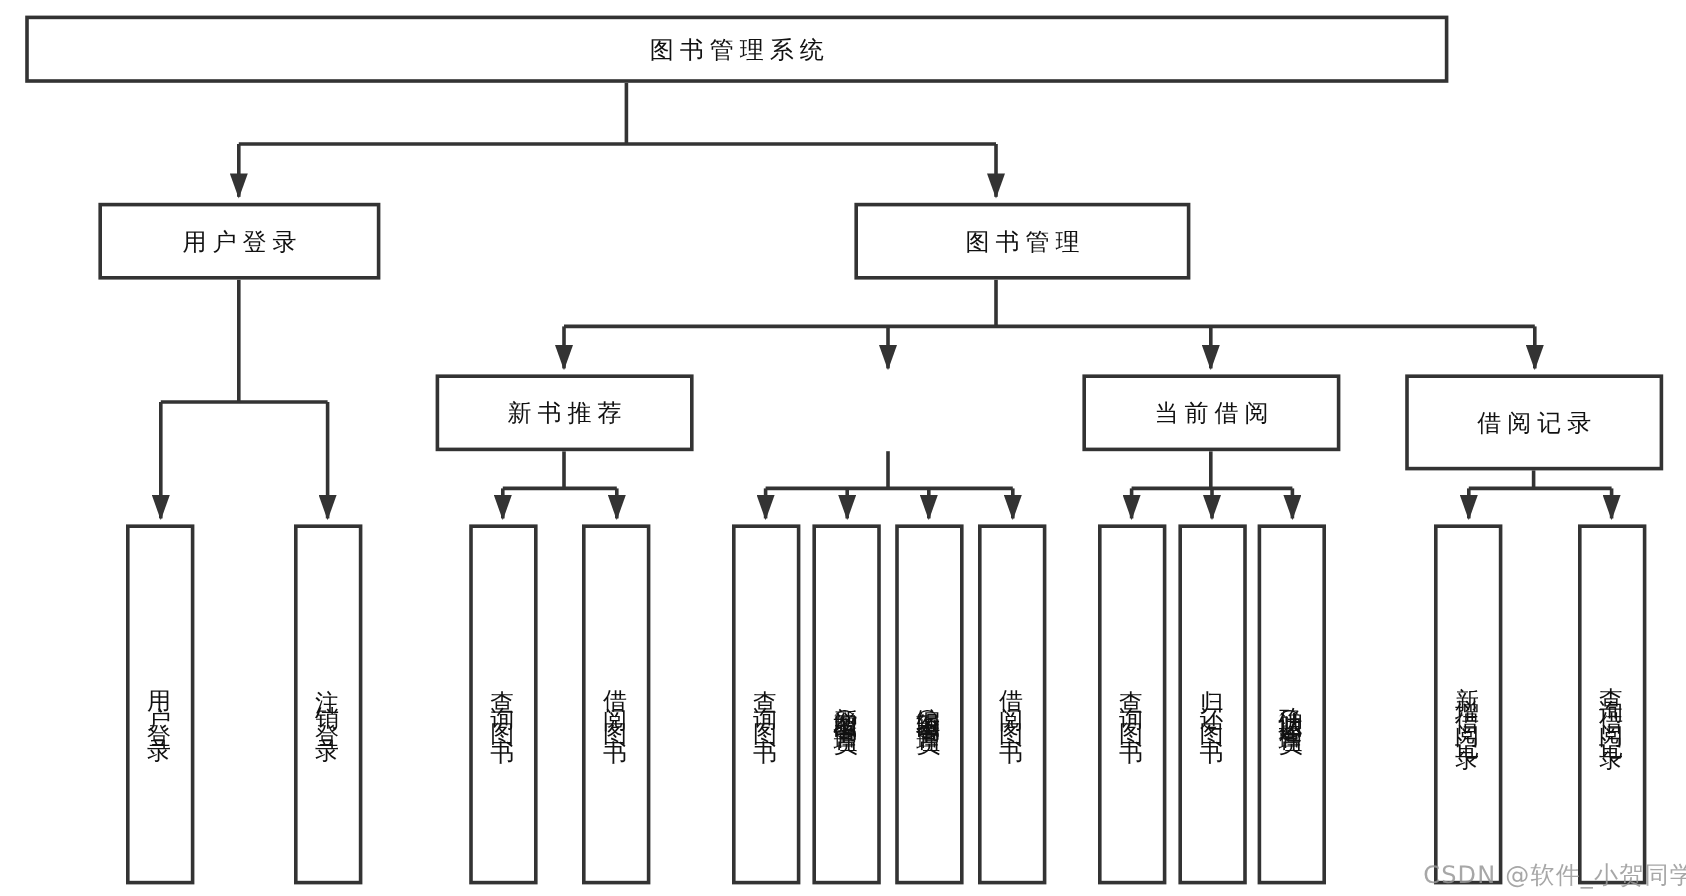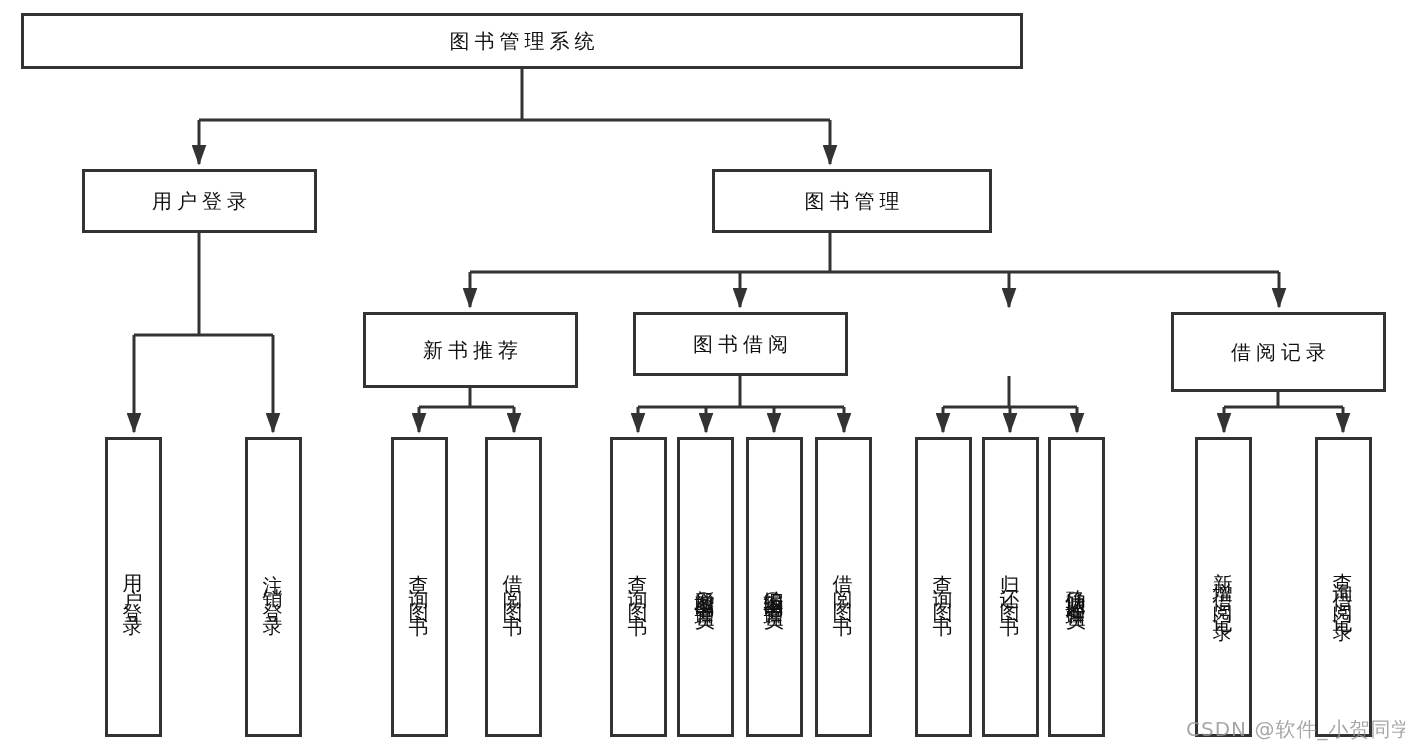--- a/index.html
+++ b/index.html
@@ -30,24 +30,24 @@
     align-items: center;
     justify-content: center;
     color: #111111;
   }
   .hbox {
     font-size: 20px;
     letter-spacing: 5px;
     text-indent: 5px;
     white-space: nowrap;
   }
-  .root  { left: 21px;  top: 13px;  width: 1002px; height: 56px; }
+  .root  { left: 21px;  top: 13px;  width: 1186px; height: 56px; }
   .l2a   { left: 82px;  top: 169px; width: 235px;  height: 64px; }
   .l2b   { left: 712px; top: 169px; width: 280px;  height: 64px; }
-  .l3a   { left: 363px; top: 312px; width: 215px;  height: 76px; }
+  .l3a   { left: 363px; top: 312px; width: 215px;  height: 64px; }
   .l3b   { left: 633px; top: 312px; width: 215px;  height: 64px; }
   .l3c   { left: 902px; top: 312px; width: 215px;  height: 64px; }
   .l3d   { left: 1171px;top: 312px; width: 215px;  height: 80px; }
   .vbox  { top: 437px; width: 57px; height: 300px; }
   .vbox span {
     writing-mode: vertical-rl;
     text-orientation: mixed;
     font-size: 20px;
     color: #111111;
     white-space: nowrap;
@@ -130,21 +130,21 @@
     <path class="wire" d="M1224 407 V432" marker-end="url(#ah)"></path>
     <path class="wire" d="M1343 407 V432" marker-end="url(#ah)"></path>
   </svg>
 
   <div class="node hbox root">图书管理系统</div>
 
   <div class="node hbox l2a">用户登录</div>
   <div class="node hbox l2b">图书管理</div>
 
   <div class="node hbox l3a">新书推荐</div>
-  <div class="node hbox l3b">图书借阅</div>
+  <div class="node hbox l3c">当前借阅</div>
   <div class="node hbox l3d">借阅记录</div>
 
   <div class="node vbox sp-wide c1">
       <span>用户登录</span>
     </div>
   <div class="node vbox sp-wide c2">
       <span>注销登录</span>
     </div>
 
   <div class="node vbox sp-wide c3">

